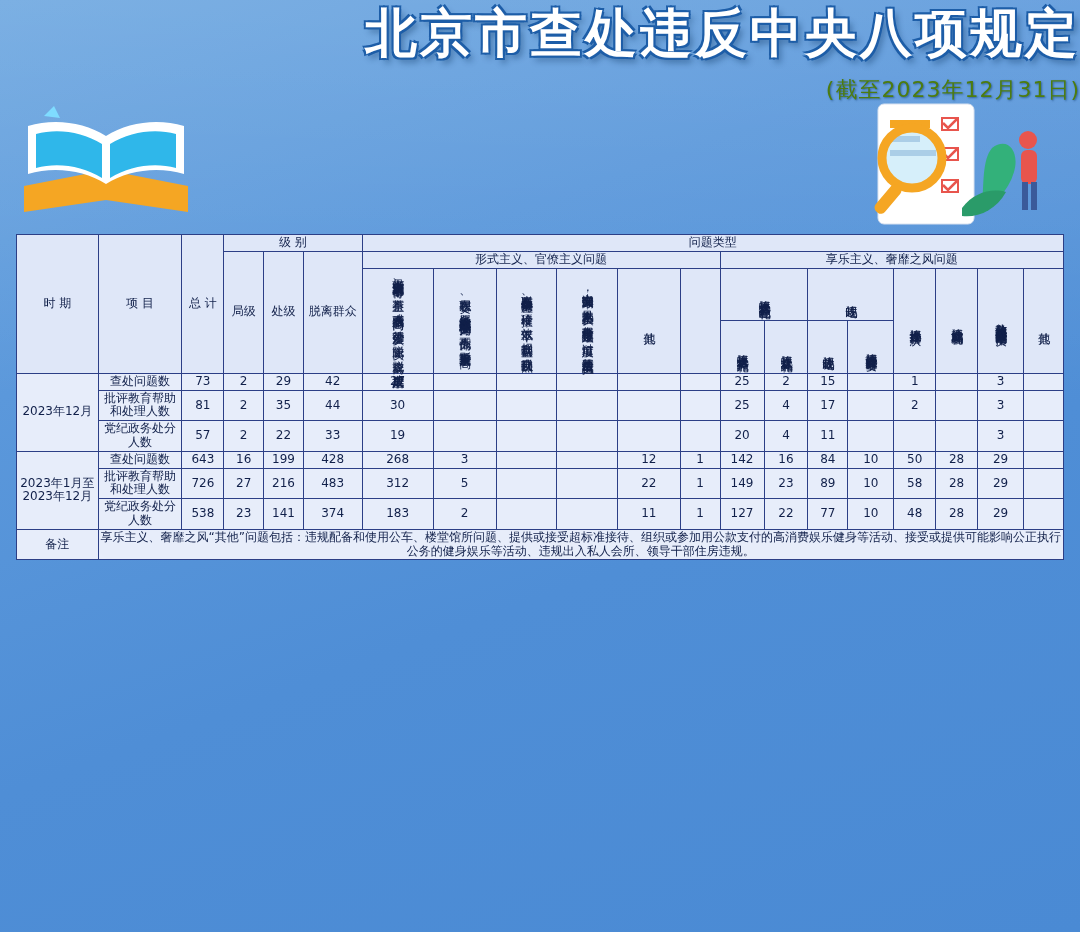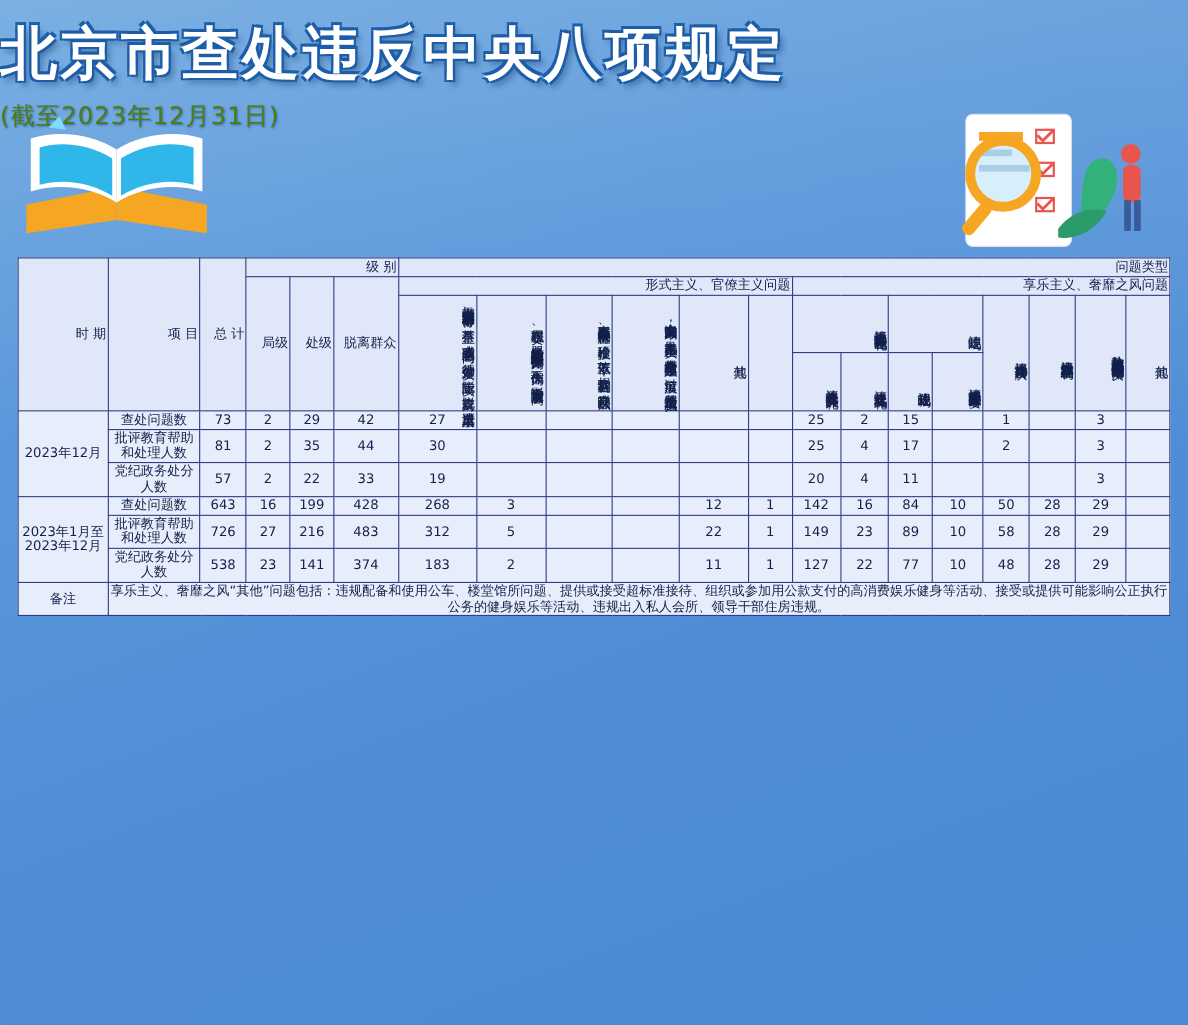--- a/index.html
+++ b/index.html
@@ -21,22 +21,22 @@
   }
   .bg-deco .band {
     position: absolute;
     left: 0; right: 0;
     height: 400px;
     top: 0;
     background: linear-gradient(180deg, rgba(255,255,255,0.10), rgba(255,255,255,0.00));
   }
   .header {
     position: relative;
-    text-align: left;
-    padding-top: 18px;
+    text-align: right;
+    padding-top: 2px;
     height: 210px;
     box-sizing: border-box;
   }
   .title-line {
     font-family: "DejaVu Sans", sans-serif;
     font-weight: bold;
     color: #ffffff;
     font-size: 52px;
     letter-spacing: 3px;
     line-height: 1.22;
@@ -92,21 +92,20 @@
     font-size: 12px;
     text-align: center;
     vertical-align: middle;
     padding: 1px 1px;
     background: #e7edfa;
     font-weight: normal;
     line-height: 1.15;
   }
   table.main th {
     background: #dfe7f8;
-    text-align: right;
   }
   .vtext-multi {
     writing-mode: vertical-rl;
     text-orientation: upright;
     display: inline-block;
     white-space: normal;
     max-height: 228px;
     line-height: 1.12;
     letter-spacing: 0.5px;
   }

